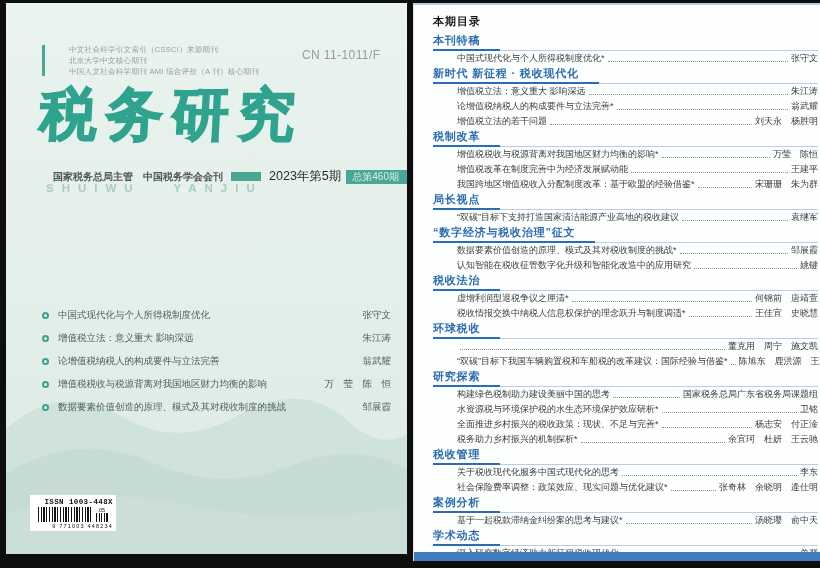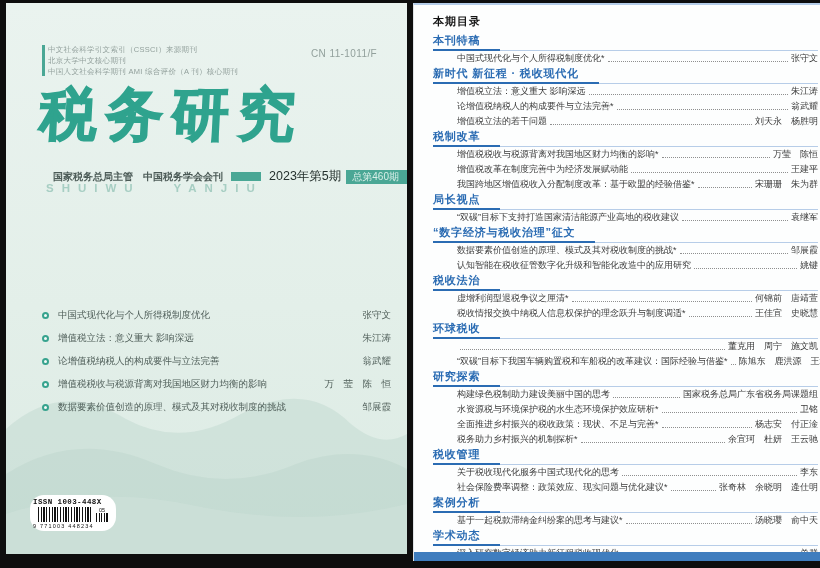--- a/index.html
+++ b/index.html
@@ -2,46 +2,46 @@
 <html><head>
 <meta charset="utf-8">
 <style>
   * { margin:0; padding:0; box-sizing:border-box; }
   body { font-family:"Liberation Sans","DejaVu Sans",sans-serif; background:#333; }
   .stage { position:relative; width:820px; height:568px; background:#0e0e0e; overflow:hidden; }
 
   
   .cover { position:absolute; left:6px; top:3px; width:401px; height:551px;
            background:linear-gradient(180deg,#eaf3ef 0%,#e3efe9 55%,#dcebe4 100%); overflow:hidden; }
-  .accred { position:absolute; top:42px; left:36px; display:flex; gap:3px; z-index:3; }
+  .accred { position:absolute; top:42px; left:36px; display:flex; gap:24px; z-index:3; }
   .accred-bar { width:3px; height:31px; background:#4aa795; }
   .accred-lines { display:flex; flex-direction:column; justify-content:space-between; height:32px; }
   .accred-line { font-size:7.5px; line-height:10px; color:#92a09c; letter-spacing:0.3px; white-space:nowrap; }
-  .cn { position:absolute; top:45px; left:305px; font-size:10px; color:#92a09c; letter-spacing:0.4px; z-index:3; }
+  .cn { position:absolute; top:45px; left:296px; font-size:12px; color:#92a09c; letter-spacing:0.4px; z-index:3; }
   .cover-title { position:absolute; top:74px; left:34px; font-size:57px; font-weight:900; color:#2fa38e;
                  letter-spacing:9px; transform:skewX(-3deg); -webkit-text-stroke:1.6px #2fa38e; z-index:3; white-space:nowrap; }
   .pinyin { position:absolute; top:147px; left:40px; font-size:11.5px; font-weight:600; color:#a7cec3;
             letter-spacing:8px; word-spacing:22px; z-index:3; white-space:nowrap;margin-top:32px; }
   .banner { position:absolute; top:165px; left:0; right:0; height:17px; display:flex; align-items:center; z-index:3;padding-left:37px; }
   .bar-left { width:30px; height:9px; background:#4aa795; margin-right:10px; }
   .pub-line { font-size:10px; font-weight:bold; color:#4b5a56; white-space:nowrap; }
   .bar-mid { flex:1; height:9px; background:#4aa795; margin:0 8px; min-width:30px; }
   .issue-label { font-size:12.5px; font-weight:400; color:#25312e; white-space:nowrap; margin-right:5px; }
   .issue-badge { height:14px; background:#4aa795; color:#d9efe8; font-size:10px; line-height:14px;
                  padding:0 8px 0 6px; white-space:nowrap; }
   .cover-articles { position:absolute; top:301px; left:36px; right:16px; list-style:none; z-index:3; }
   .cover-art { display:flex; align-items:center; height:23px; }
   .bullet { width:7px; height:7px; border:2.2px solid #37a38e; border-radius:50%; background:#f2f9f6;
             margin-right:9px; flex:none; }
-  .cover-art-title { font-size:9.5px; color:#4f5e59; white-space:nowrap; }
+  .cover-art-title { font-size:9.5px; color:#4f5e59; white-space:nowrap;font-family:Liberation Serif, serif; }
   .cover-spacer { flex:1; }
   .cover-art-authors { font-size:9.5px; color:#4f5e59; white-space:nowrap; }
   .mountains { position:absolute; left:0; bottom:0; width:100%; height:220px; z-index:1; }
   .barcode-box { position:absolute; left:24px; top:492px; width:86px; background:#fff; padding:3px 3px 2px;
-                 text-align:left; z-index:4;border-radius:14px; }
+                 text-align:right; z-index:4; }
   .issn { font-family:"Liberation Mono","DejaVu Sans Mono",monospace; font-size:7.5px; font-weight:bold;
           color:#111; letter-spacing:0.4px; white-space:nowrap; }
   .bars-row { display:flex; justify-content:center; align-items:flex-end; gap:4px; margin-top:1px; }
   .bars-main { width:54px; height:15px;
                background:repeating-linear-gradient(90deg,#111 0 1.5px,#fff 1.5px 3px,#111 3px 3.8px,#fff 3.8px 5.5px); }
   .addon { display:flex; flex-direction:column; align-items:center; }
   .addon-num { font-size:5.5px; color:#111; line-height:6px; }
   .bars-addon { width:13px; height:9px;
                 background:repeating-linear-gradient(90deg,#111 0 1.2px,#fff 1.2px 2.6px); }
   .digits { font-size:5.5px; color:#111; letter-spacing:1.2px; margin-top:1px; white-space:nowrap; }

